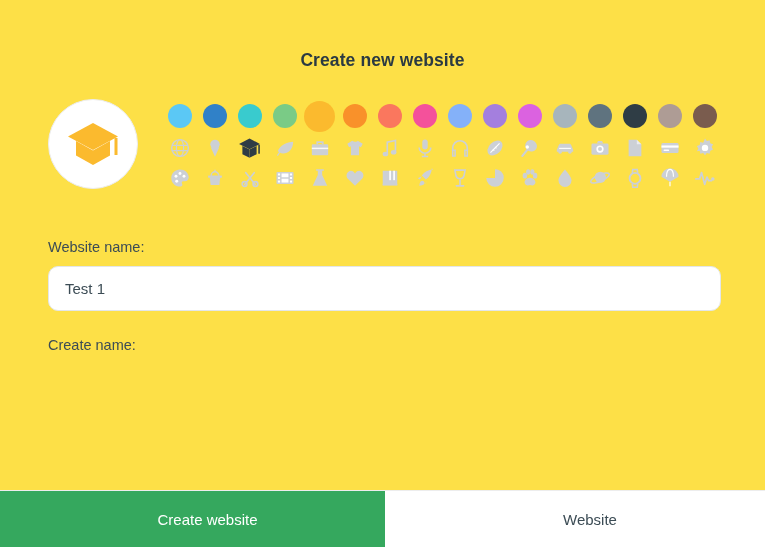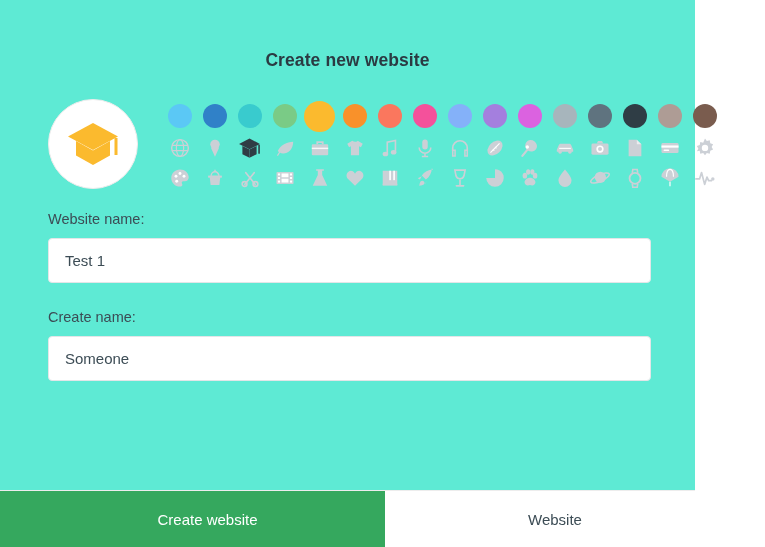--- a/index.html
+++ b/index.html
@@ -5,22 +5,22 @@
   * { box-sizing: border-box; }
   html, body {
     margin: 0; padding: 0;
     width: 765px; height: 547px;
     background: #ffffff;
     font-family: "Liberation Sans", sans-serif;
     overflow: hidden;
   }
   #dialog {
     position: relative;
-    width: 695px; height: 547px;
-    background: #5eead4;
+    width: 765px; height: 547px;
+    background: #fde047;
     display: flex;
     flex-direction: column;
   }
 
   
   .dialog-title {
     text-align: center;
     font-size: 17.5px;
     font-weight: bold;
     color: #2b3a42;
@@ -92,32 +92,32 @@
     justify-content: center;
     cursor: pointer;
     color: #ccd0d6;
   }
   .icon-cell.selected { color: #2f3d45; }
   .icon-cell svg { display: block; }
 
   
   .form-area {
     padding: 0 44px 0 48px;
-    margin-top: 18px;
+    margin-top: 46px;
   }
   .field-label {
     font-size: 14.5px;
     color: #3c4c55;
     margin-bottom: 11px;
   }
   .text-input {
     width: 100%;
     height: 45px;
     border: 1px solid #e3e6e8;
-    border-radius: 4px;
+    border-radius: 10px;
     background: #ffffff;
     font-family: "Liberation Sans", sans-serif;
     font-size: 15px;
     color: #3c4c55;
     padding: 0 16px;
     outline: none;
   }
   .text-input::placeholder { color: #b8bfc4; }
   .field-block + .field-block { margin-top: 26px; }
 
@@ -456,21 +456,20 @@
 
   <div class="form-area">
 
     <div class="field-block">
       <div class="field-label">Website name:</div>
       <input class="text-input" type="text" value="Test 1" placeholder="" style="">
     </div>
 
     <div class="field-block">
       <div class="field-label">Create name:</div>
-      <input class="text-input" type="text" value="Someone" placeholder="" style="">
     </div>
 
   </div>
 
   <div class="footer">
     <button class="btn btn-primary">Create website</button>
     <button class="btn btn-secondary">Website</button>
   </div>
 
 </div>

